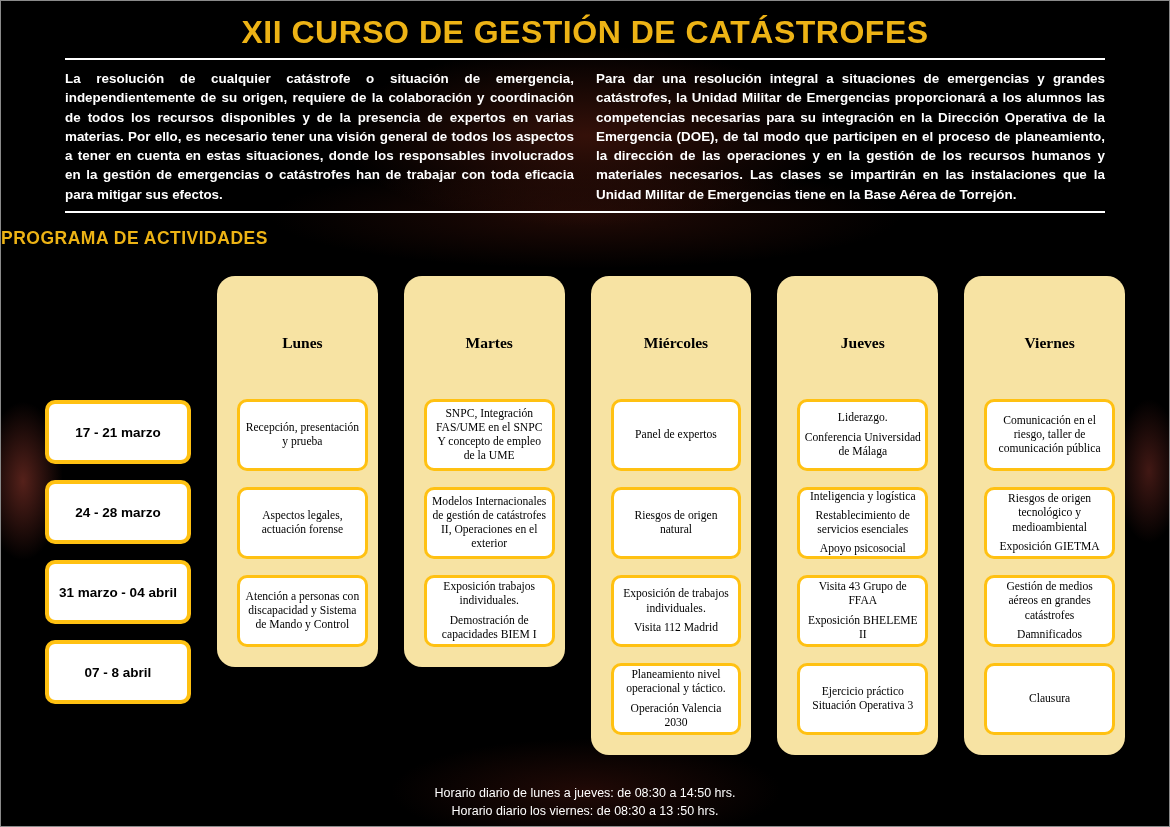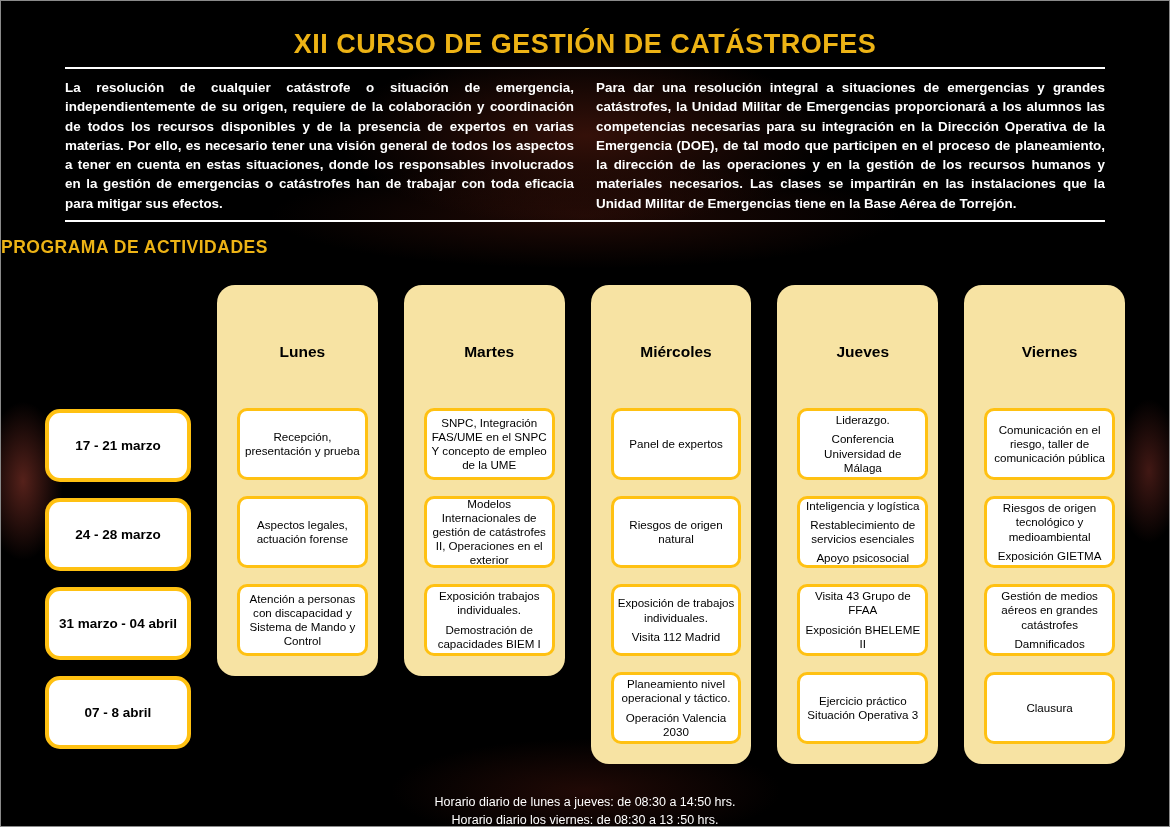--- a/index.html
+++ b/index.html
@@ -13,24 +13,24 @@
     background-image:
       radial-gradient(ellipse 55px 110px at 22px 480px, rgba(155,60,48,0.55), transparent 72%),
       radial-gradient(ellipse 45px 100px at 1148px 470px, rgba(130,48,40,0.50), transparent 72%),
       radial-gradient(ellipse 330px 120px at 585px 135px, rgba(70,22,12,0.75), transparent 75%),
       radial-gradient(ellipse 420px 70px at 585px 215px, rgba(60,18,10,0.55), transparent 75%),
       radial-gradient(ellipse 260px 70px at 585px 790px, rgba(55,16,10,0.6), transparent 75%);
     overflow: hidden;
   }
 
   .page-title {
-    margin-top: 28px;
+    margin-top: 13px;
     text-align: center;
     color: #EDB315;
-    font-size: 27px;
+    font-size: 32px;
     font-weight: bold;
     letter-spacing: 0.5px;
   }
 
   .rule {
     border: none;
     border-top: 2px solid #ffffff;
     margin: 7px 64px 0 64px;
   }
 
@@ -67,39 +67,40 @@
 
   .date-col {
     width: 146px;
     flex: none;
     display: flex;
     flex-direction: column;
     gap: 16px;
     margin-top: 124px;
   }
   .date-box {
-    height: 73px;
+    height: 64px;
     background: #ffffff;
     border: 4px solid #FFC112;
-    border-radius: 15px;
+    border-radius: 10px;
     display: flex;
     align-items: center;
     justify-content: center;
     text-align: right;
     font-size: 13.5px;
     font-weight: bold;
     color: #000;
     padding: 2px 6px;
   }
 
   .day-col {
     flex: 1;
     background: #F7E3A3;
     border-radius: 18px;
     padding: 0 10px 20px 20px;
+    font-family: Liberation Serif, serif;
   }
   .day-header {
     margin-top: 58px;
     margin-bottom: 47px;
     text-align: center;
     font-size: 15.5px;
     font-weight: bold;
     color: #000;
   }
   .cells {

